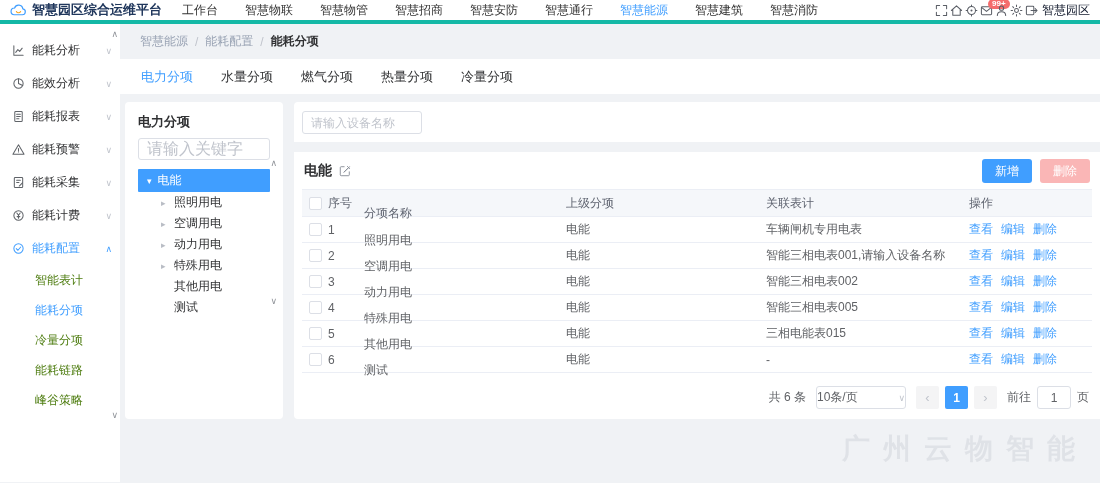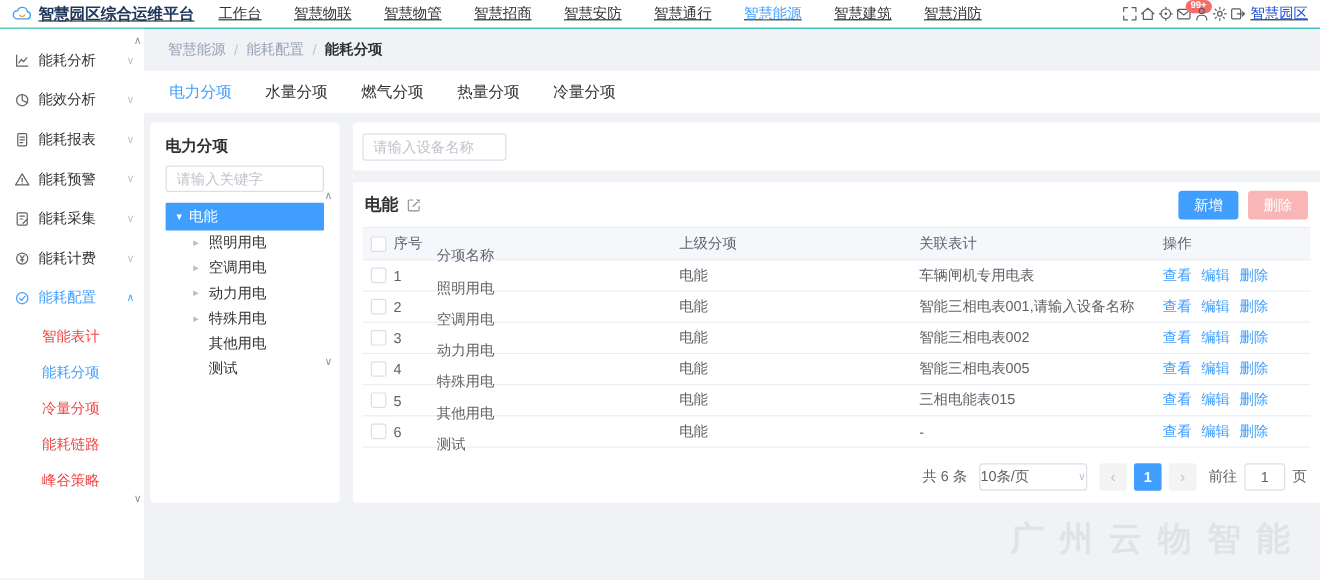--- a/index.html
+++ b/index.html
@@ -6,60 +6,60 @@
   html,body { width:1100px; height:483px; overflow:hidden; }
   body {
     background:#f0f2f5;
     font-family:"Liberation Sans","DejaVu Sans",sans-serif;
     font-size:12px; color:#333; position:relative;
   }
   svg { display:block; }
   .ico { stroke:currentColor; fill:none; stroke-width:1.1; stroke-linecap:round; stroke-linejoin:round; }
 
   
-  .navbar { height:24px; background:#fff; display:flex; align-items:center; padding:0 10px; white-space:nowrap; border-bottom:1px solid #14b8a6;text-decoration:underline; }
+  .navbar { height:24px; background:#fff; display:flex; align-items:center; padding:0 10px; white-space:nowrap; border-bottom:4px solid #14b8a6; }
   .logo { display:flex; align-items:center; gap:5px; margin-right:20px; cursor:pointer; }
   .logo-title { font-weight:bold; color:#20375c; font-size:13px; }
   .nav-menu { display:flex; gap:27px; margin-right:auto;text-align:center; }
   .nav-item { color:#333; cursor:pointer; }
   .nav-item.active { color:#409eff; }
   .nav-right { display:flex; align-items:center; gap:2px; color:#5a5e66; }
   .nav-ico { position:relative; cursor:pointer; display:inline-flex; }
   .badge { position:absolute; top:-5px; left:8px; background:#f56c6c; color:#fff; font-size:8px; border-radius:7px; padding:1px 4px; line-height:1.1; font-weight:bold; }
-  .nav-right-text { color:#1d4ed8; margin-left:2px; cursor:pointer; }
+  .nav-right-text { color:#0f172a; margin-left:2px; cursor:pointer; }
 
   
   .layout { display:flex; height:458px; }
   .sidebar { width:120px; background:#fff; flex-shrink:0; padding-top:10px; position:relative; }
   .side-item { height:33px; display:flex; align-items:center; gap:7px; padding:0 8px 0 12px; cursor:pointer; color:#303133; }
   .side-item .si { color:#5f6368; }
   .side-item.active, .side-item.active .si { color:#409eff; }
   .side-chevron { margin-left:auto; color:#c0c4cc; font-size:9px; }
   .side-item.active .side-chevron { color:#409eff; }
-  .side-sub { height:30px; display:flex; align-items:center; padding-left:35px; color:#ef4444; cursor:pointer; }
+  .side-sub { height:30px; display:flex; align-items:center; padding-left:35px; color:#4d7c0f; cursor:pointer; }
   .side-sub.active { color:#409eff; }
   .side-scroll { position:absolute; right:2px; color:#909399; font-size:9px; cursor:pointer; line-height:1; }
   .side-scroll.up { top:6px; }
   .side-scroll.down { bottom:62px; }
 
   .content { flex:1; min-width:0; position:relative; }
   .breadcrumb { padding:9px 0 0 20px; color:#98a2b3; display:flex; gap:7px; align-items:center; }
   .breadcrumb .sep { color:#c0c4cc; }
   .breadcrumb .current { color:#303133; font-weight:bold; }
 
   .tabsbar { background:#fff; margin-top:9px; height:35px; display:flex; align-items:center; gap:28px; padding:0 21px; }
   .tab { color:#303133; font-size:13px; cursor:pointer; }
   .tab.active { color:#409eff; }
 
   .cards { display:flex; gap:11px; margin:8px 0 0 5px; height:317px; }
 
   
   .tree-card { width:158px; background:#fff; border-radius:4px; padding:11px 13px; flex-shrink:0; position:relative; }
   .tree-title { font-weight:bold; font-size:13px; color:#303133; }
-  .tree-card input { width:100%; height:22px; border:1px solid #dcdfe6; border-radius:3px; padding:0 8px; font-size:12px; color:#606266; margin-top:7px; outline:none; }
+  .tree-card input { width:100%; height:22px; border:1px solid #dcdfe6; border-radius:3px; padding:0 8px; font-size:16px; color:#606266; margin-top:7px; outline:none; }
   input::placeholder { color:#c0c4cc; }
   .tree { margin-top:9px; }
   .tree-root { background:#409eff; color:#fff; height:23px; display:flex; align-items:center; gap:6px; padding-left:9px; cursor:pointer; border-radius:1px; }
   .tree-root .caret { font-size:9px; }
   .tree-child { height:21px; display:flex; align-items:center; gap:5px; padding-left:23px; color:#303133; cursor:pointer; }
   .tree-child .caret { font-size:9px; color:#b8bcc4; width:8px; display:inline-block; }
   .tree-scroll { position:absolute; right:6px; color:#909399; font-size:9px; cursor:pointer; line-height:1; }
   .tree-scroll.up { top:57px; }
   .tree-scroll.down { top:195px; }
 

